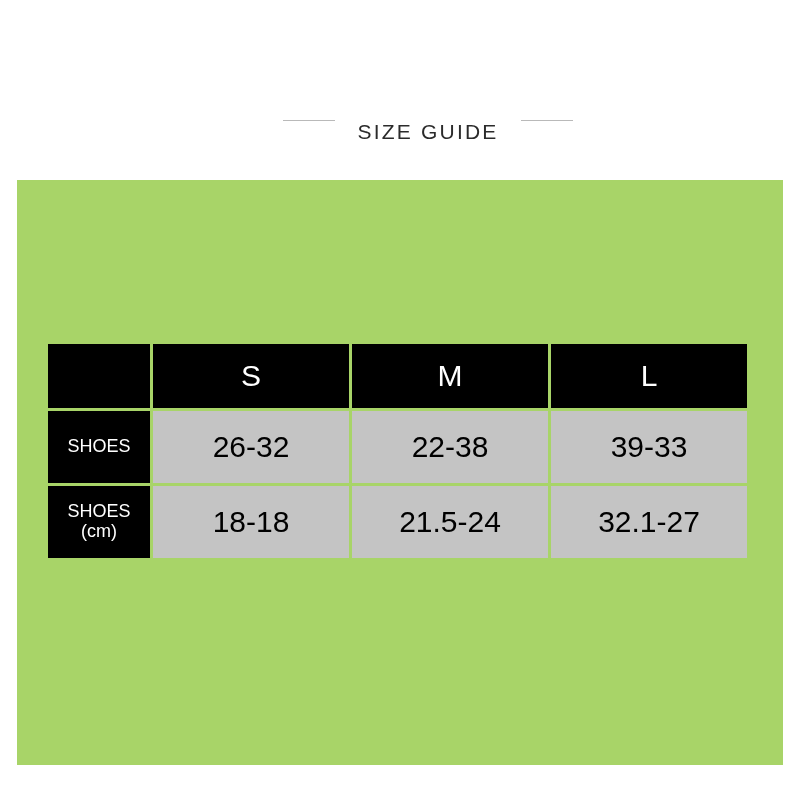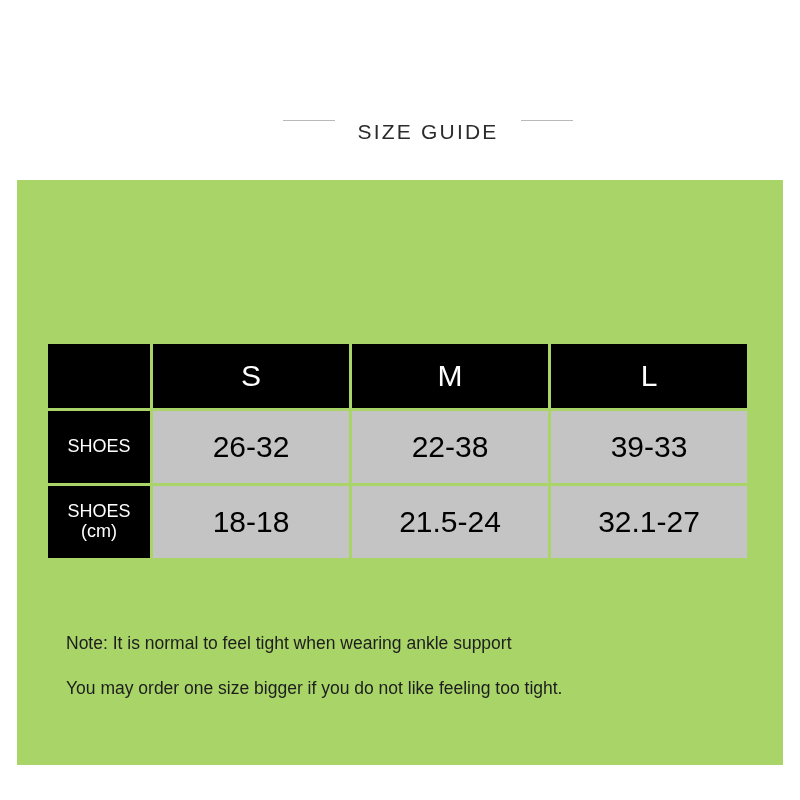--- a/index.html
+++ b/index.html
@@ -172,19 +172,15 @@
           <td class="cell-body col-size">
             <span class="data-value">21.5-24</span>
           </td>
           <td class="cell-body col-size">
             <span class="data-value">32.1-27</span>
           </td>
         </tr>
       </tbody>
     </table>
 
-    <div class="notes">
-      <div class="note-line">Note: It is normal to feel tight when wearing ankle support</div>
-      <div class="note-line">You may order one size bigger if you do not like feeling too tight.</div>
-    </div>
 
   </div>
 </div>
 
 </body></html>

